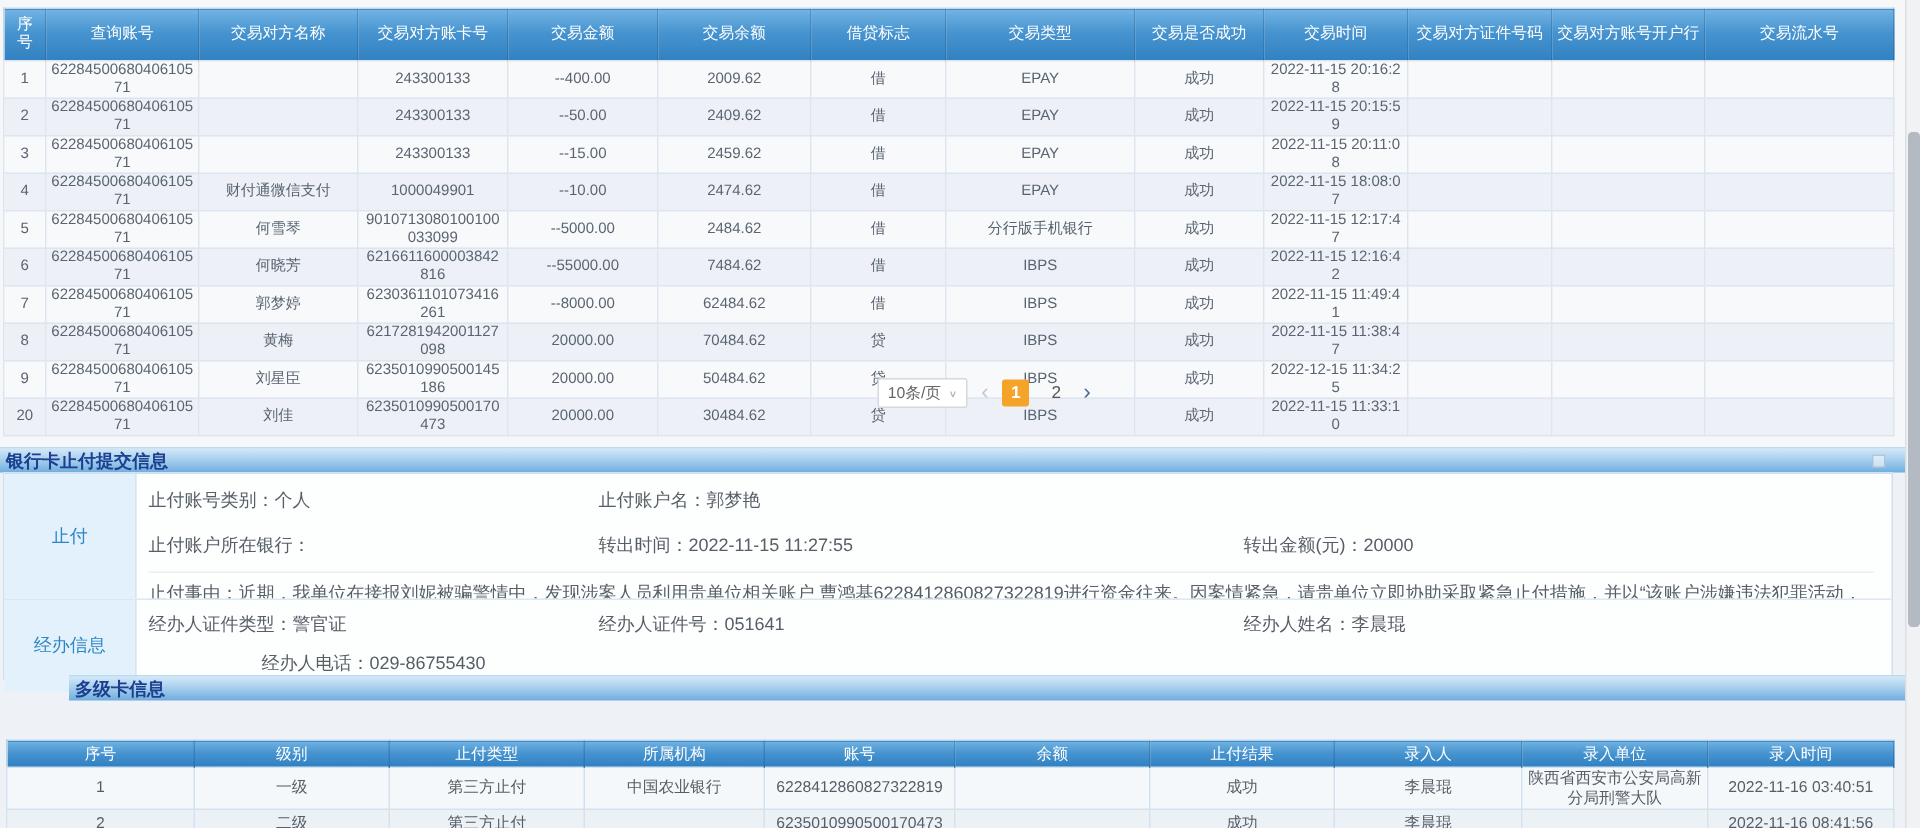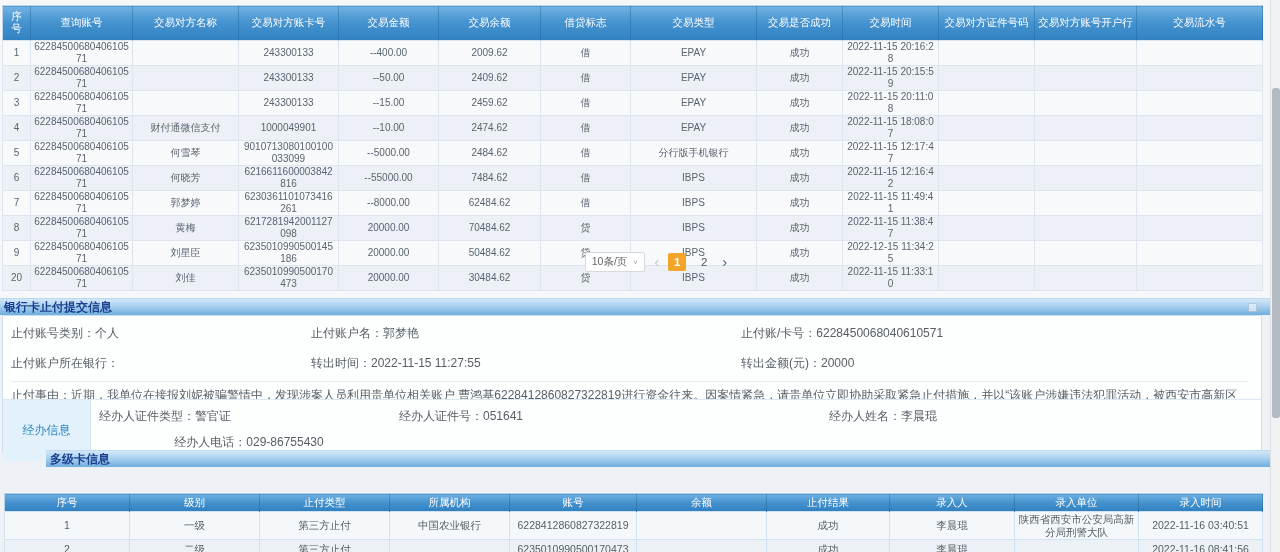--- a/index.html
+++ b/index.html
@@ -290,25 +290,25 @@
   </div>
 </div>
 
 <div class="sec-bar" id="sec1-bar">
   <span class="sec-title">银行卡止付提交信息</span>
   <span class="collapse-icon"></span>
 </div>
 
 <div class="sp-box">
   <div class="sp-block b1">
+    <div class="sp-label">止付</div>
     <div class="sp-content">
       <div class="f-row r1">
         <span class="c1">止付账号类别：个人</span>
         <span class="c2">止付账户名：郭梦艳</span>
-        <span class="c3">止付账/卡号：6228450068040610571</span>
       </div>
       <div class="f-row r2">
         <span class="c1">止付账户所在银行：</span>
         <span class="c2">转出时间：2022-11-15 11:27:55</span>
         <span class="c3">转出金额(元)：20000</span>
       </div>
       <div class="reason">止付事由：近期，我单位在接报刘妮被骗警情中，发现涉案人员利用贵单位相关账户 曹鸿基6228412860827322819进行资金往来。因案情紧急，请贵单位立即协助采取紧急止付措施，并以“该账户涉嫌违法犯罪活动，被西安市高新区公安机关予以紧急止付”答复有关客户。 请予以大力协助为盼。</div>
     </div>
   </div>
   <div class="sp-block b2">

